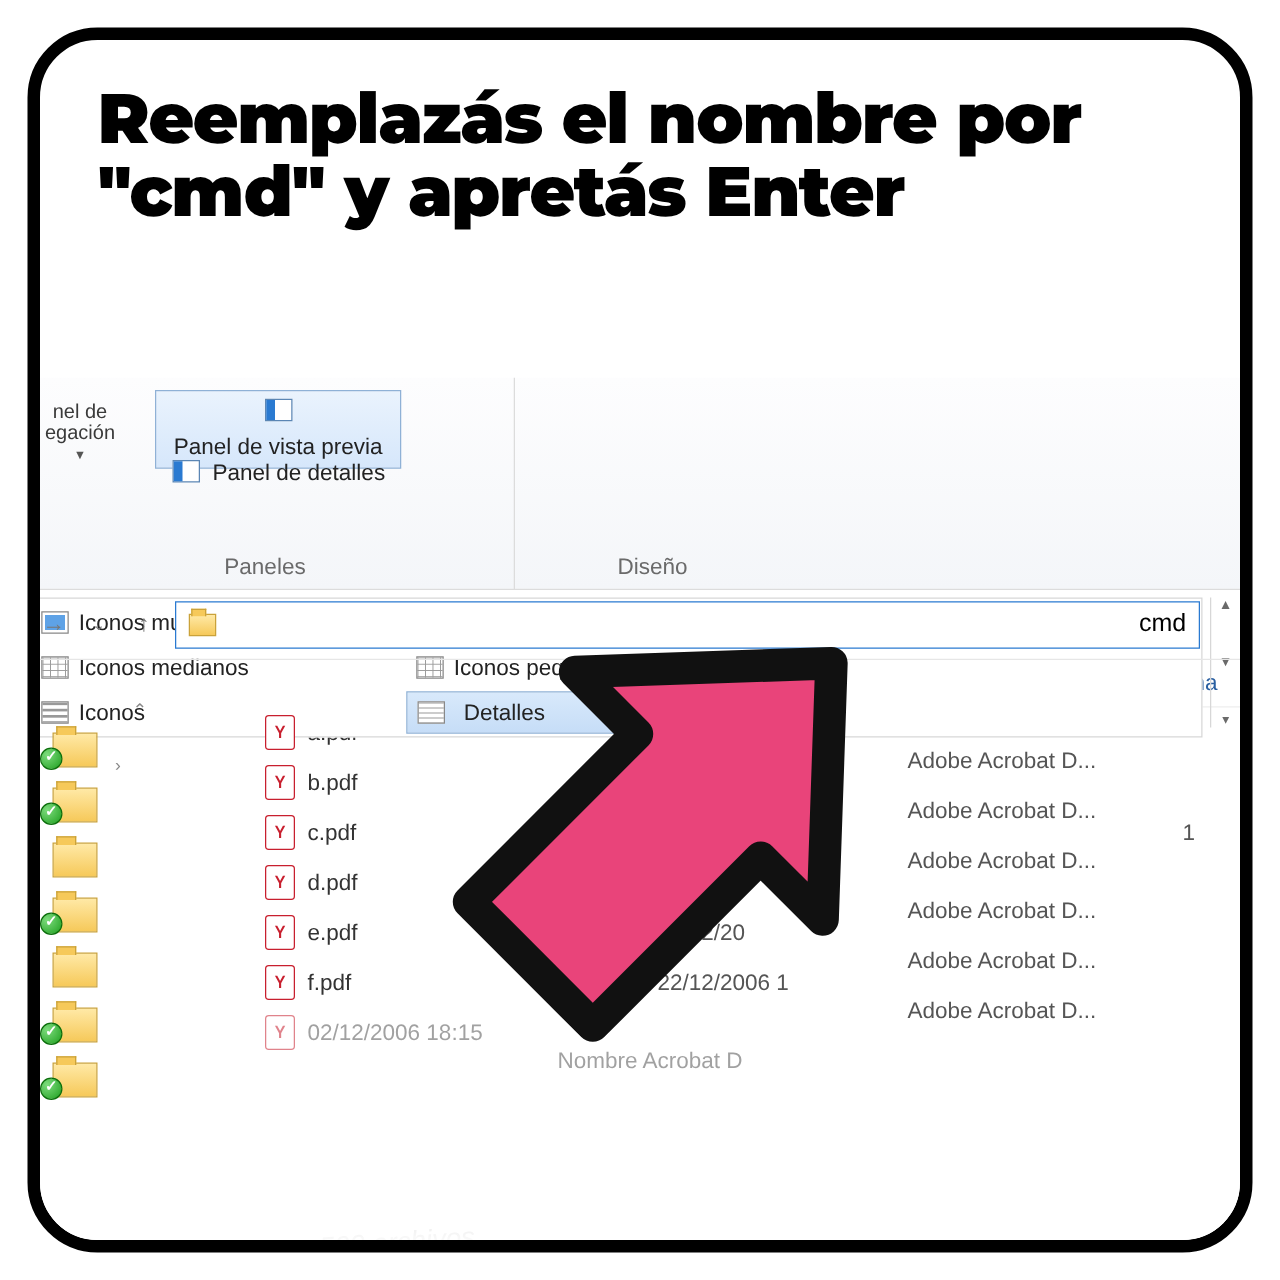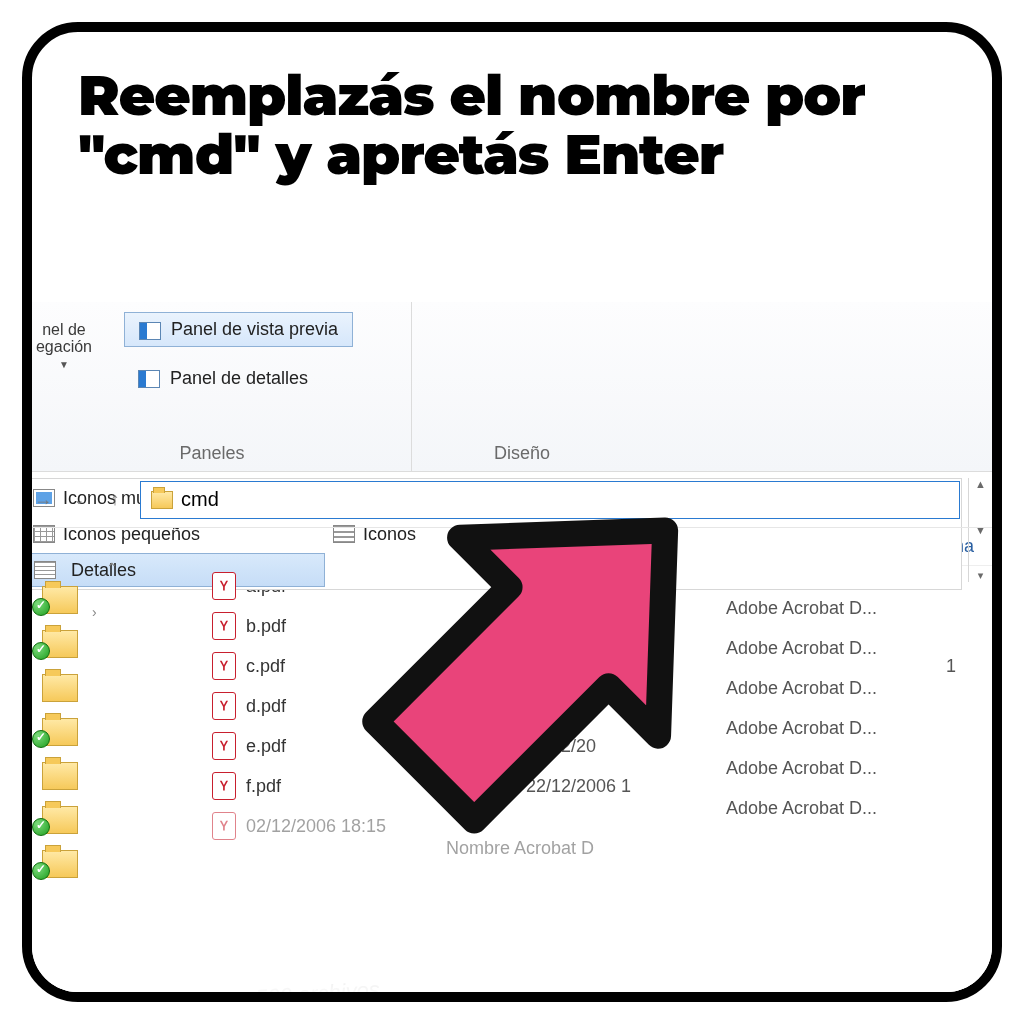--- a/index.html
+++ b/index.html
@@ -35,25 +35,25 @@
     display:flex; flex-direction: row; align-items: center; justify-content: flex-start;
     gap:4px; padding-top:4px;
   }
   .nav-pane-btn .ico { width: 40px; height: 30px; border:1px solid #81a2c7; background: linear-gradient(to right,#2a7ad1 0 40%, #fff 40% 100%); }
   .nav-pane-btn .lbl { font-size: 16px; color:#3a3a3a; text-align:center; line-height:1.05; }
   .nav-pane-btn .chev { font-size: 10px; color:#555; }
 
   .btn-previa {
     position:absolute; left: 112px; top: 10px;
     border:1px solid #8fb1d6; background: linear-gradient(#eaf3fd,#d6e7fb);
-    padding: 6px 14px; display:flex; align-items:flex-end; gap:10px; font-size:18px; color:#222;
+    padding: 6px 14px; display:flex; align-items:center; gap:10px; font-size:18px; color:#222;flex-direction:column;
   }
   .btn-detalles {
     position:absolute; left: 112px; top: 60px;
-    padding: 6px 14px; display:flex; align-items:center; gap:10px; font-size:18px; color:#222;
+    padding: 6px 14px; display:flex; gap:10px; font-size:18px; color:#222;
   }
   .pane-ico { width: 22px; height: 18px; border:1px solid #5b86b4; position:relative; background:#fff;}
   .pane-ico::before { content:""; position:absolute; left:0; top:0; bottom:0; width:7px; background:#2a7ad1; }
 
   .group-label-left {
     position:absolute; left:0; bottom:8px; width:400px; text-align:center; font-size:18px; color:#6a6a6a;
   }
   .group-label-right {
     position:absolute; left:0; bottom:8px; width:100%; text-align:center; font-size:18px; color:#6a6a6a;
   }
@@ -84,21 +84,21 @@
     position:relative; height: 56px; display:flex; align-items:center; gap:14px;
     padding: 8px 10px 8px 20px; border-bottom:1px solid #e6e6e6;
   }
   .nav-arrow { width:22px; height:22px; display:flex; align-items:center; justify-content:center; color:#777; font-size:18px;}
   .addr {
     flex:0 0 auto; width: 820px; height:38px; border:1px solid #2a7ad1; background:#fff;
     display:flex; align-items:center; gap:8px; padding:0 10px;
   }
   .addr .folder-ico{ width:22px; height:18px; background: linear-gradient(#ffe9a6,#f6c95a); border:1px solid #caa23a; position:relative;}
   .addr .folder-ico::before{content:"";position:absolute;left:1px;top:-5px;width:10px;height:5px;background:#f6c95a;border:1px solid #caa23a;border-bottom:none;}
-  .addr input{ border:none; outline:none; font-size:20px; flex:1; font-family:inherit;}
+  .addr input{ border:none; outline:none; font-size:20px; flex:1; font-family:inherit;text-align:right;}
   @keyframes blink{50%{opacity:0;}}
 
   
   .cols {
     display:flex; height:38px; align-items:center; padding-left: 198px;
     border-bottom: 1px solid #eee; font-size:18px; color:#2a5fa1;
   }
   .cols .col { color:#2a5fa1; }
   .col.c-nombre { width: 310px; display:flex; align-items:center; gap:6px;}
   .col.c-fecha  { width: 200px; }
@@ -184,20 +184,24 @@
 
       <div class="group-right">
         <div class="view-list">
           <div class="view-item">
               <span class="vi-ico big"></span>
               <span>Iconos muy grandes</span>
             </div>
           <div class="view-item">
               <span class="vi-ico big"></span>
               <span>Iconos grandes</span>
+            </div>
+          <div class="view-item">
+              <span class="vi-ico grid"></span>
+              <span>Iconos medianos</span>
             </div>
           <div class="view-item">
               <span class="vi-ico grid"></span>
               <span>Iconos pequeños</span>
             </div>
           <div class="view-item">
               <span class="vi-ico list"></span>
               <span>Iconos</span>
             </div>
           <div class="view-item sel">

